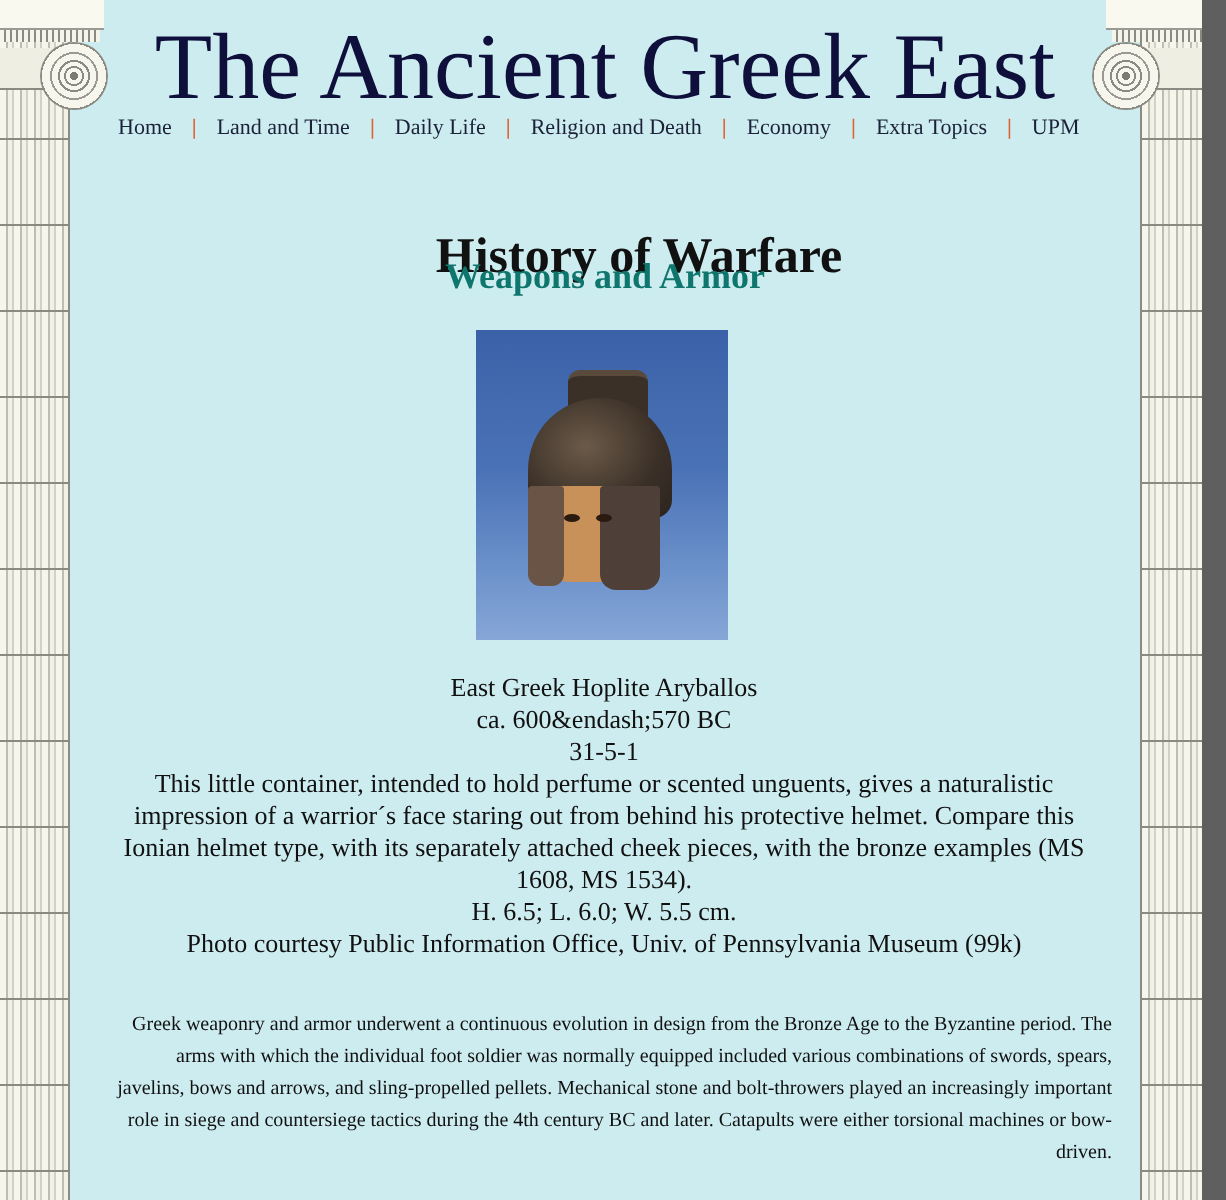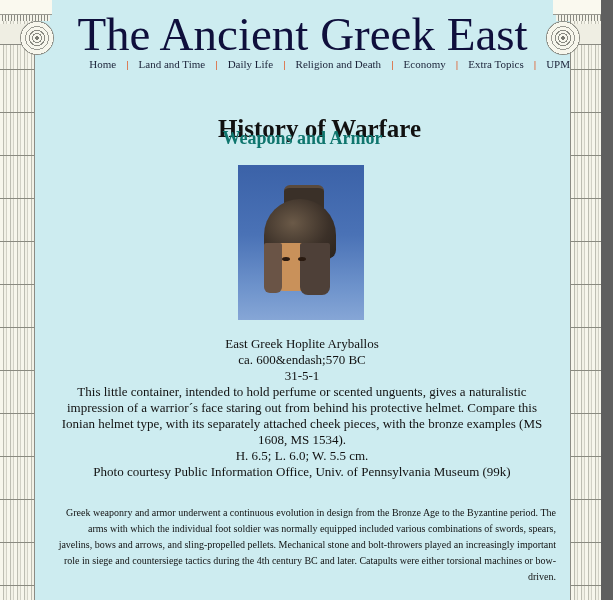--- a/index.html
+++ b/index.html
@@ -52,22 +52,22 @@
   }
   .main {
     position: absolute; left: 35px; top: 0; width: 535px; height: 600px; text-align: center;
   }
   .site-title {
     margin: 0; position: absolute; left: 0; top: 8px; width: 535px;
     font-size: 47px; line-height: 52px; font-weight: normal; color: #0f0f3c;
     letter-spacing: 0px; text-align: center;
   }
   .nav {
-    position: absolute; left: 0; top: 57px; width: 535px; text-align: right;
-    font-size: 11px; line-height: 14px; color: #1b2238;
+    position: absolute; left: 0; top: 57px; width: 535px; text-align: left;
+    font-size: 11px; line-height: 14px; color: #1b2238; padding-left: 24px;
   }
   .nav a { color: #1b2238; text-decoration: none; }
   .nav .sep { color: #e06030; font-weight: bold; margin: 0 10px; }
   .page-title {
     position: absolute; left: 0; top: 98px; width: 535px; margin: 17px;
     font-size: 25px; line-height: 28px; font-weight: bold; color: #111;
   }
   .page-subtitle {
     position: absolute; left: 0; top: 127px; width: 535px; margin: 0;
     font-size: 18px; line-height: 22px; font-weight: bold; color: #0f766e;

